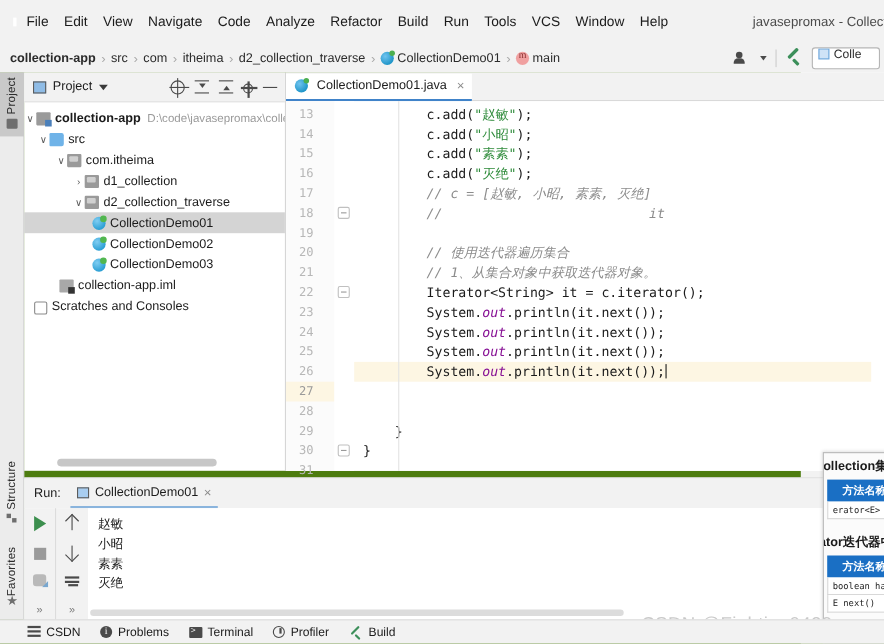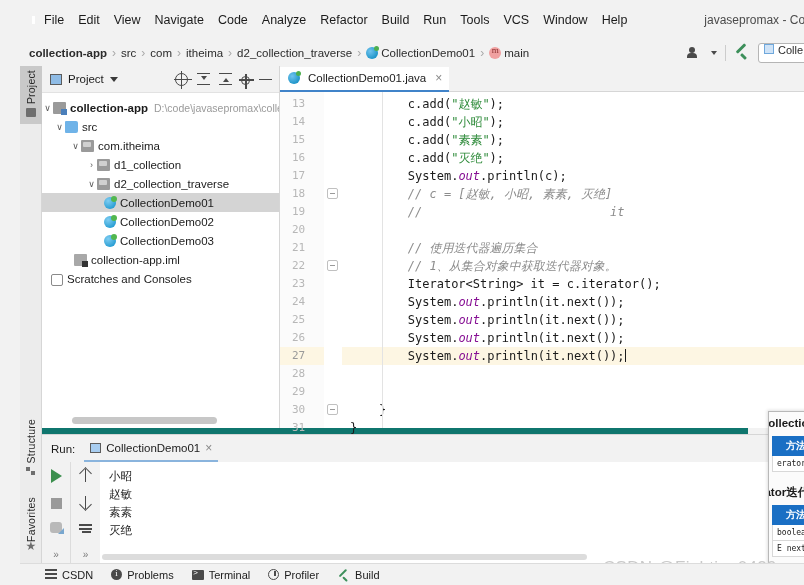--- a/index.html
+++ b/index.html
@@ -2,21 +2,21 @@
 <html><head>
 <meta charset="utf-8">
 <style>
   * { box-sizing: border-box; margin: 0; padding: 0; }
   html, body {
     width: 804px; height: 585px;
     font-family: "Liberation Sans", sans-serif;
     background: #f2f2f2;
     overflow: hidden;
   }
-  #app { position: relative; width: 728px; height: 585px; background: #0f766e; margin-left: 20px; }
+  #app { position: relative; width: 728px; height: 585px; background: #4d7c0f; }
 
   
   .menubar {
     position: absolute; top: 0; left: 0; width: 804px; height: 40px;
     background: #f2f2f2; display: flex; align-items: center; padding-left: 8px;
   }
   .app-logo {
     width: 15px; height: 15px; margin-right: 9px; position: relative;
     background: linear-gradient(135deg,#d9423f 0%, #c23230 100%);
     border-radius: 2px;
@@ -468,21 +468,20 @@
           <div class="fold-mark" style="top: 96px;"></div>
           <div class="fold-mark" style="top: 168px;"></div>
           <div class="fold-mark" style="top: 312px;"></div>
         </div>
       <div class="code-lines" id="codelines">
         <div class="indent-guide" style="left:40px; height:336px;"></div>
       <div class="cline">&nbsp;&nbsp;&nbsp;&nbsp;&nbsp;&nbsp;&nbsp;&nbsp;<span class="ident">c.add(</span><span class="str">"赵敏"</span><span class="ident">);</span></div>
           <div class="cline">&nbsp;&nbsp;&nbsp;&nbsp;&nbsp;&nbsp;&nbsp;&nbsp;<span class="ident">c.add(</span><span class="str">"小昭"</span><span class="ident">);</span></div>
           <div class="cline">&nbsp;&nbsp;&nbsp;&nbsp;&nbsp;&nbsp;&nbsp;&nbsp;<span class="ident">c.add(</span><span class="str">"素素"</span><span class="ident">);</span></div>
           <div class="cline">&nbsp;&nbsp;&nbsp;&nbsp;&nbsp;&nbsp;&nbsp;&nbsp;<span class="ident">c.add(</span><span class="str">"灭绝"</span><span class="ident">);</span></div>
-          <div class="cline">&nbsp;&nbsp;&nbsp;&nbsp;&nbsp;&nbsp;&nbsp;&nbsp;<span class="ident">System.</span><span class="fld">out</span><span class="ident">.println(c);</span></div>
           <div class="cline">&nbsp;&nbsp;&nbsp;&nbsp;&nbsp;&nbsp;&nbsp;&nbsp;<span class="cmt">// c = [赵敏, 小昭, 素素, 灭绝]</span></div>
           <div class="cline">&nbsp;&nbsp;&nbsp;&nbsp;&nbsp;&nbsp;&nbsp;&nbsp;<span class="cmt">//                          it</span></div>
           <div class="cline">&nbsp;&nbsp;&nbsp;&nbsp;&nbsp;&nbsp;&nbsp;&nbsp;</div>
           <div class="cline">&nbsp;&nbsp;&nbsp;&nbsp;&nbsp;&nbsp;&nbsp;&nbsp;<span class="cmt">// 使用迭代器遍历集合</span></div>
           <div class="cline">&nbsp;&nbsp;&nbsp;&nbsp;&nbsp;&nbsp;&nbsp;&nbsp;<span class="cmt">// 1、从集合对象中获取迭代器对象。</span></div>
           <div class="cline">&nbsp;&nbsp;&nbsp;&nbsp;&nbsp;&nbsp;&nbsp;&nbsp;<span class="ident">Iterator&lt;String&gt; it = c.iterator();</span></div>
           <div class="cline">&nbsp;&nbsp;&nbsp;&nbsp;&nbsp;&nbsp;&nbsp;&nbsp;<span class="ident">System.</span><span class="fld">out</span><span class="ident">.println(it.next());</span></div>
           <div class="cline">&nbsp;&nbsp;&nbsp;&nbsp;&nbsp;&nbsp;&nbsp;&nbsp;<span class="ident">System.</span><span class="fld">out</span><span class="ident">.println(it.next());</span></div>
           <div class="cline">&nbsp;&nbsp;&nbsp;&nbsp;&nbsp;&nbsp;&nbsp;&nbsp;<span class="ident">System.</span><span class="fld">out</span><span class="ident">.println(it.next());</span></div>
           <div class="cline cur">&nbsp;&nbsp;&nbsp;&nbsp;&nbsp;&nbsp;&nbsp;&nbsp;<span class="ident">System.</span><span class="fld">out</span><span class="ident">.println(it.next());</span><span class="caret-bar"></span></div>
@@ -513,22 +512,22 @@
         <span class="rti ri-bug"></span>
         <span class="rt-more">»</span>
       </div>
       <div class="run-tools2">
         <span class="rti ri-up"></span>
         <span class="rti ri-dn"></span>
         <span class="rti ri-wrap"></span>
         <span class="rt-more">»</span>
       </div>
       <div class="console" id="console">
+          <div class="cline-out">赵敏</div>
           <div class="cline-out">小昭</div>
-          <div class="cline-out">赵敏</div>
           <div class="cline-out">素素</div>
           <div class="cline-out">灭绝</div>
         </div>
     </div>
     <div class="console-hscroll"></div>
   </div>
 
   <div class="ref-overlay">
     <div class="ref-title" style="margin-left:-14px;">Collection集合</div>
     <div class="ref-hdr">方法名称</div>

